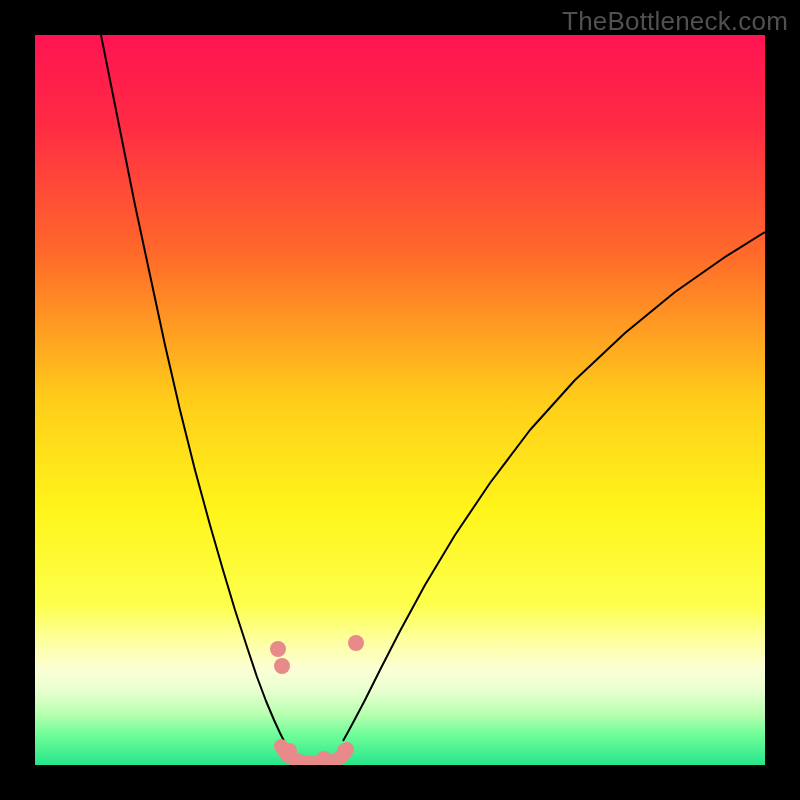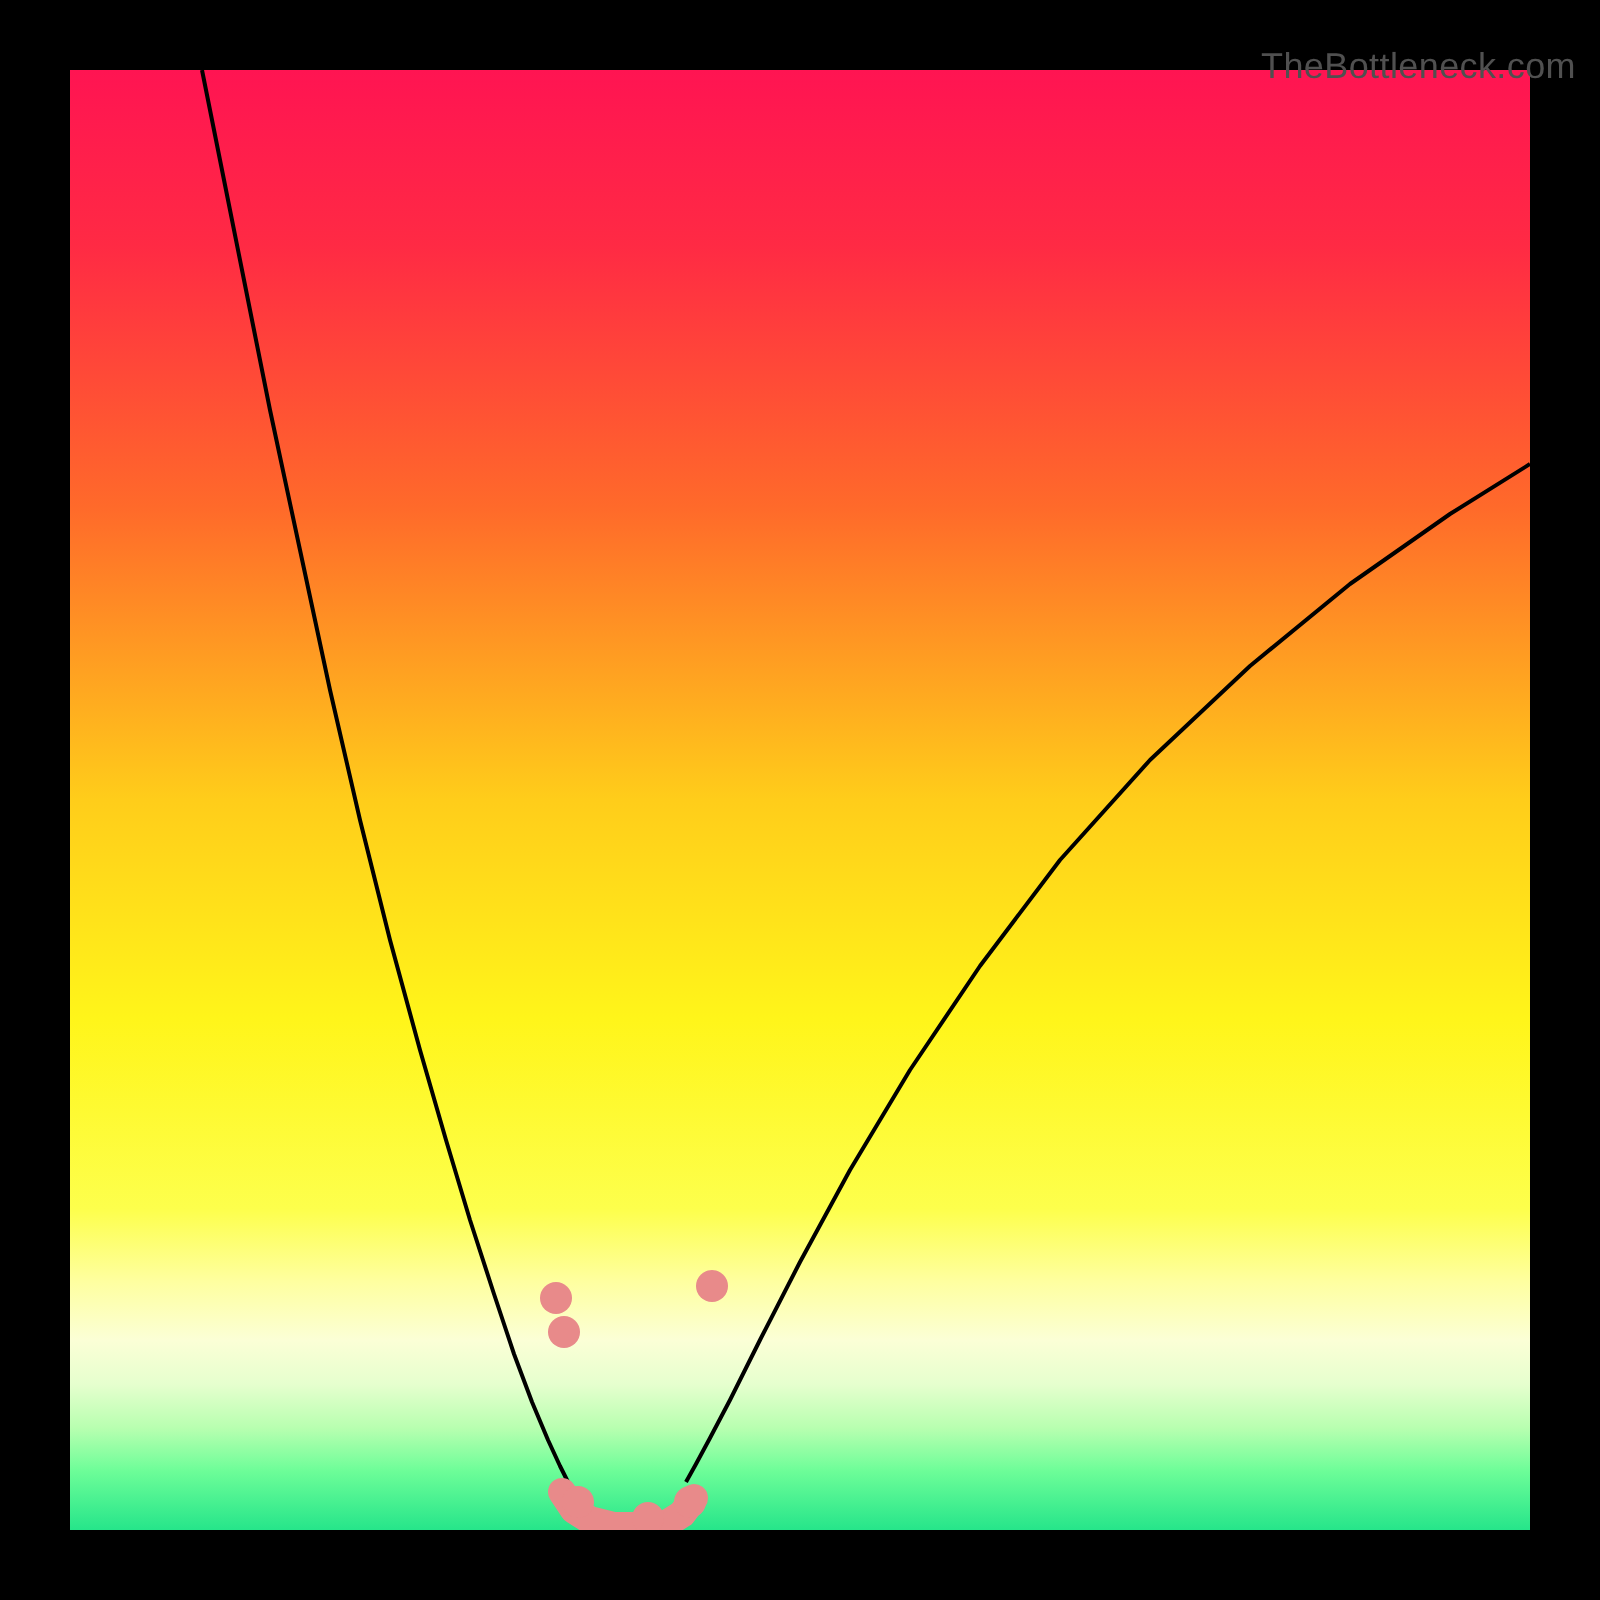--- a/index.html
+++ b/index.html
@@ -19,24 +19,24 @@
   }
   .gradient-bg {
     position: absolute;
     left: 0;
     top: 0;
     width: 100%;
     height: 100%;
   }
   .watermark {
     position: absolute;
-    top: 23px;
+    top: 6px;
     right: 12px;
     font-family: Arial, Helvetica, sans-serif;
-    font-size: 18px;
+    font-size: 26px;
     font-weight: 500;
     color: #505050;
     letter-spacing: 0.2px;
   }
   svg.overlay {
     position: absolute;
     left: 0;
     top: 0;
     width: 100%;
     height: 100%;

